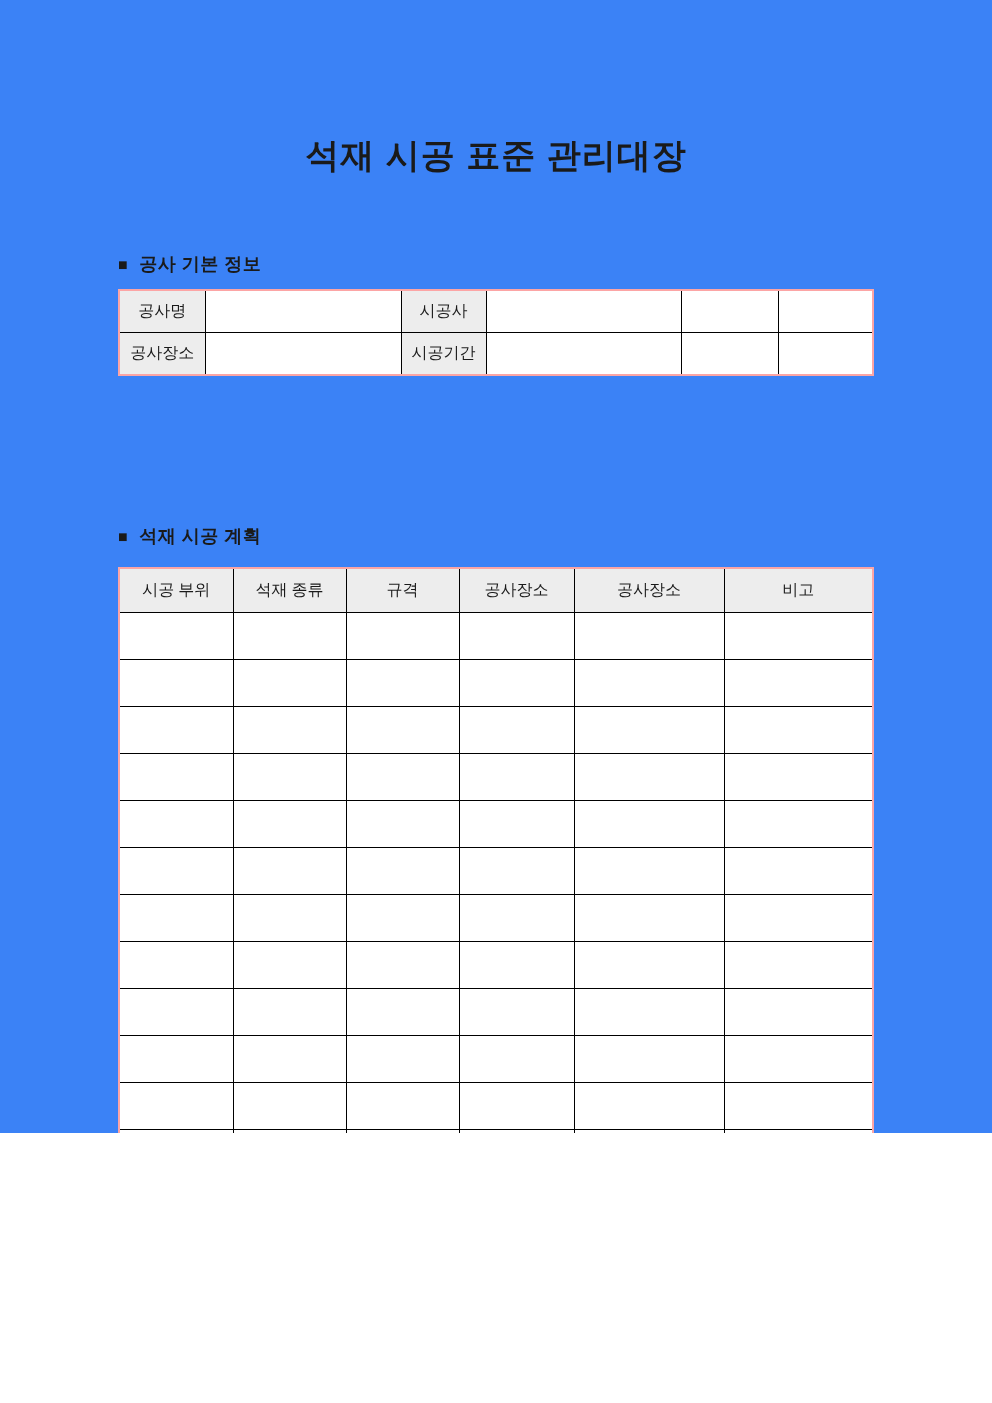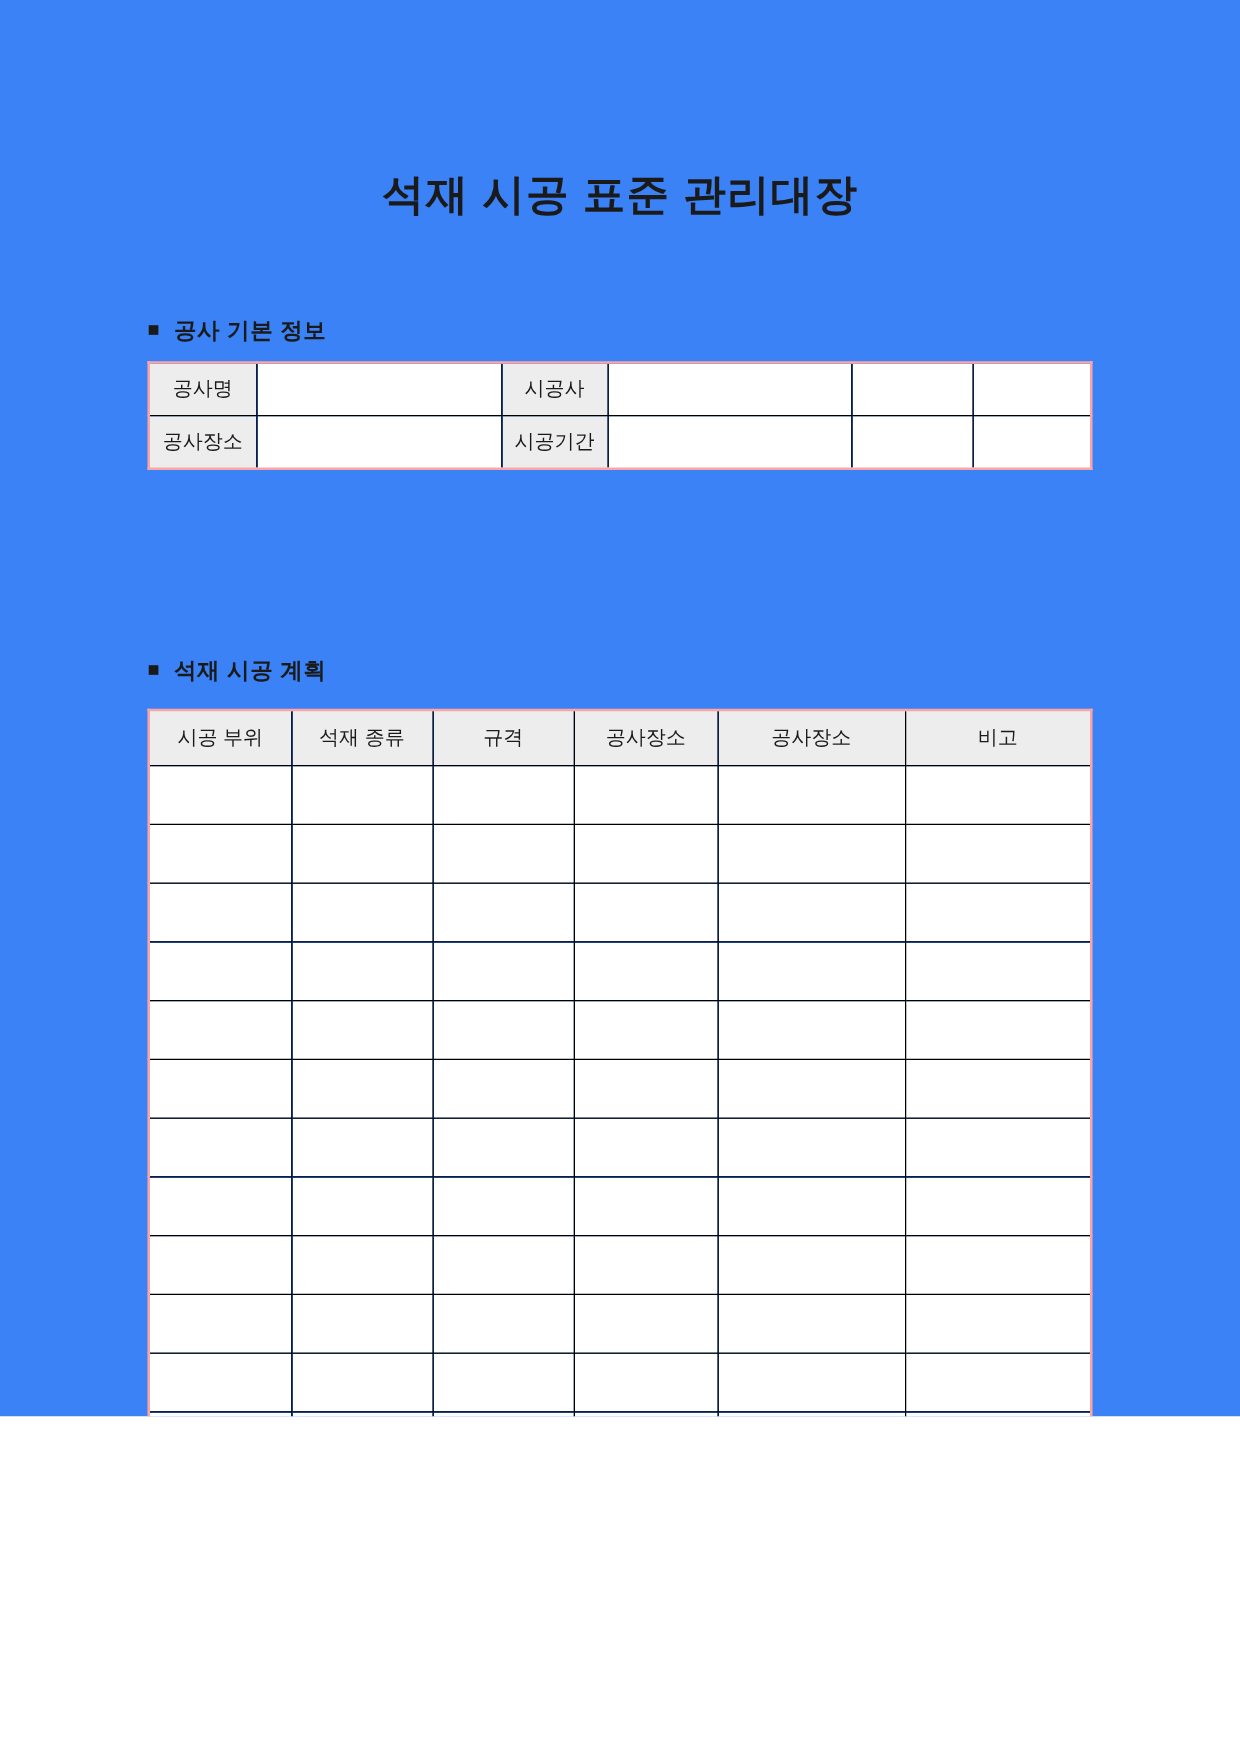--- a/index.html
+++ b/index.html
@@ -59,21 +59,21 @@
     font-size: 16px;
     font-weight: normal;
     text-align: center;
     vertical-align: middle;
     overflow: hidden;
     white-space: nowrap;
   }
   .lbl { background: #ededed; }
   .val { background: #ffffff; }
   #basic-table td { height: 41px; }
-  #plan-table th  { height: 43px; background: #ededed; }
+  #plan-table th  { height: 43px; background: #ededed; font-family: Liberation Serif, serif; }
   #plan-table td  { height: 46px; background: #ffffff; }
 </style>
 </head>
 <body>
 
 <div class="page">
 
   <div class="doc-title">석재 시공 표준 관리대장</div>
 
   <div class="sec-heading" id="sec1-heading">

